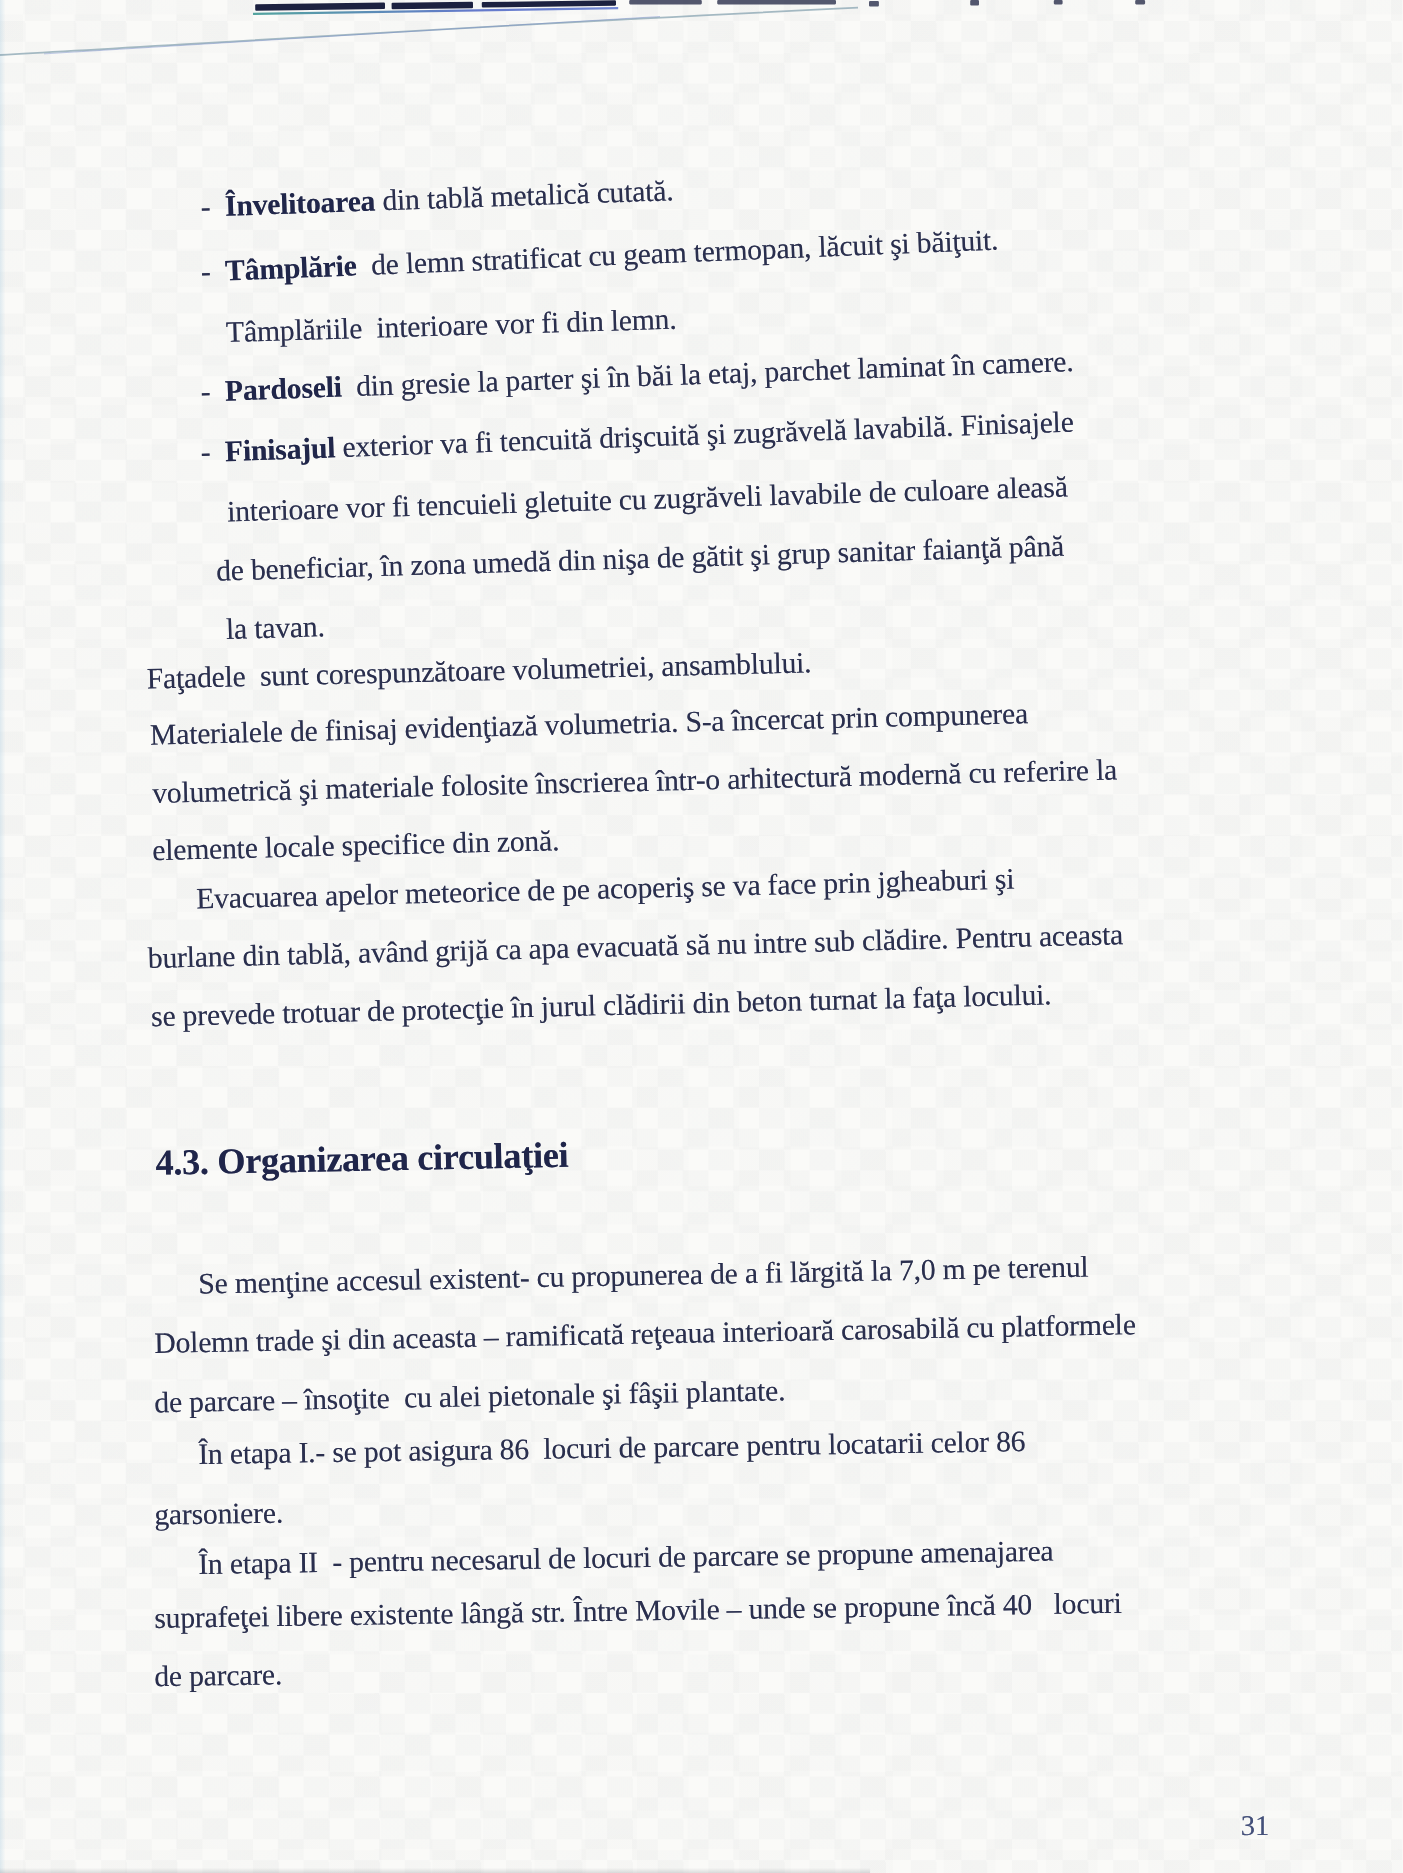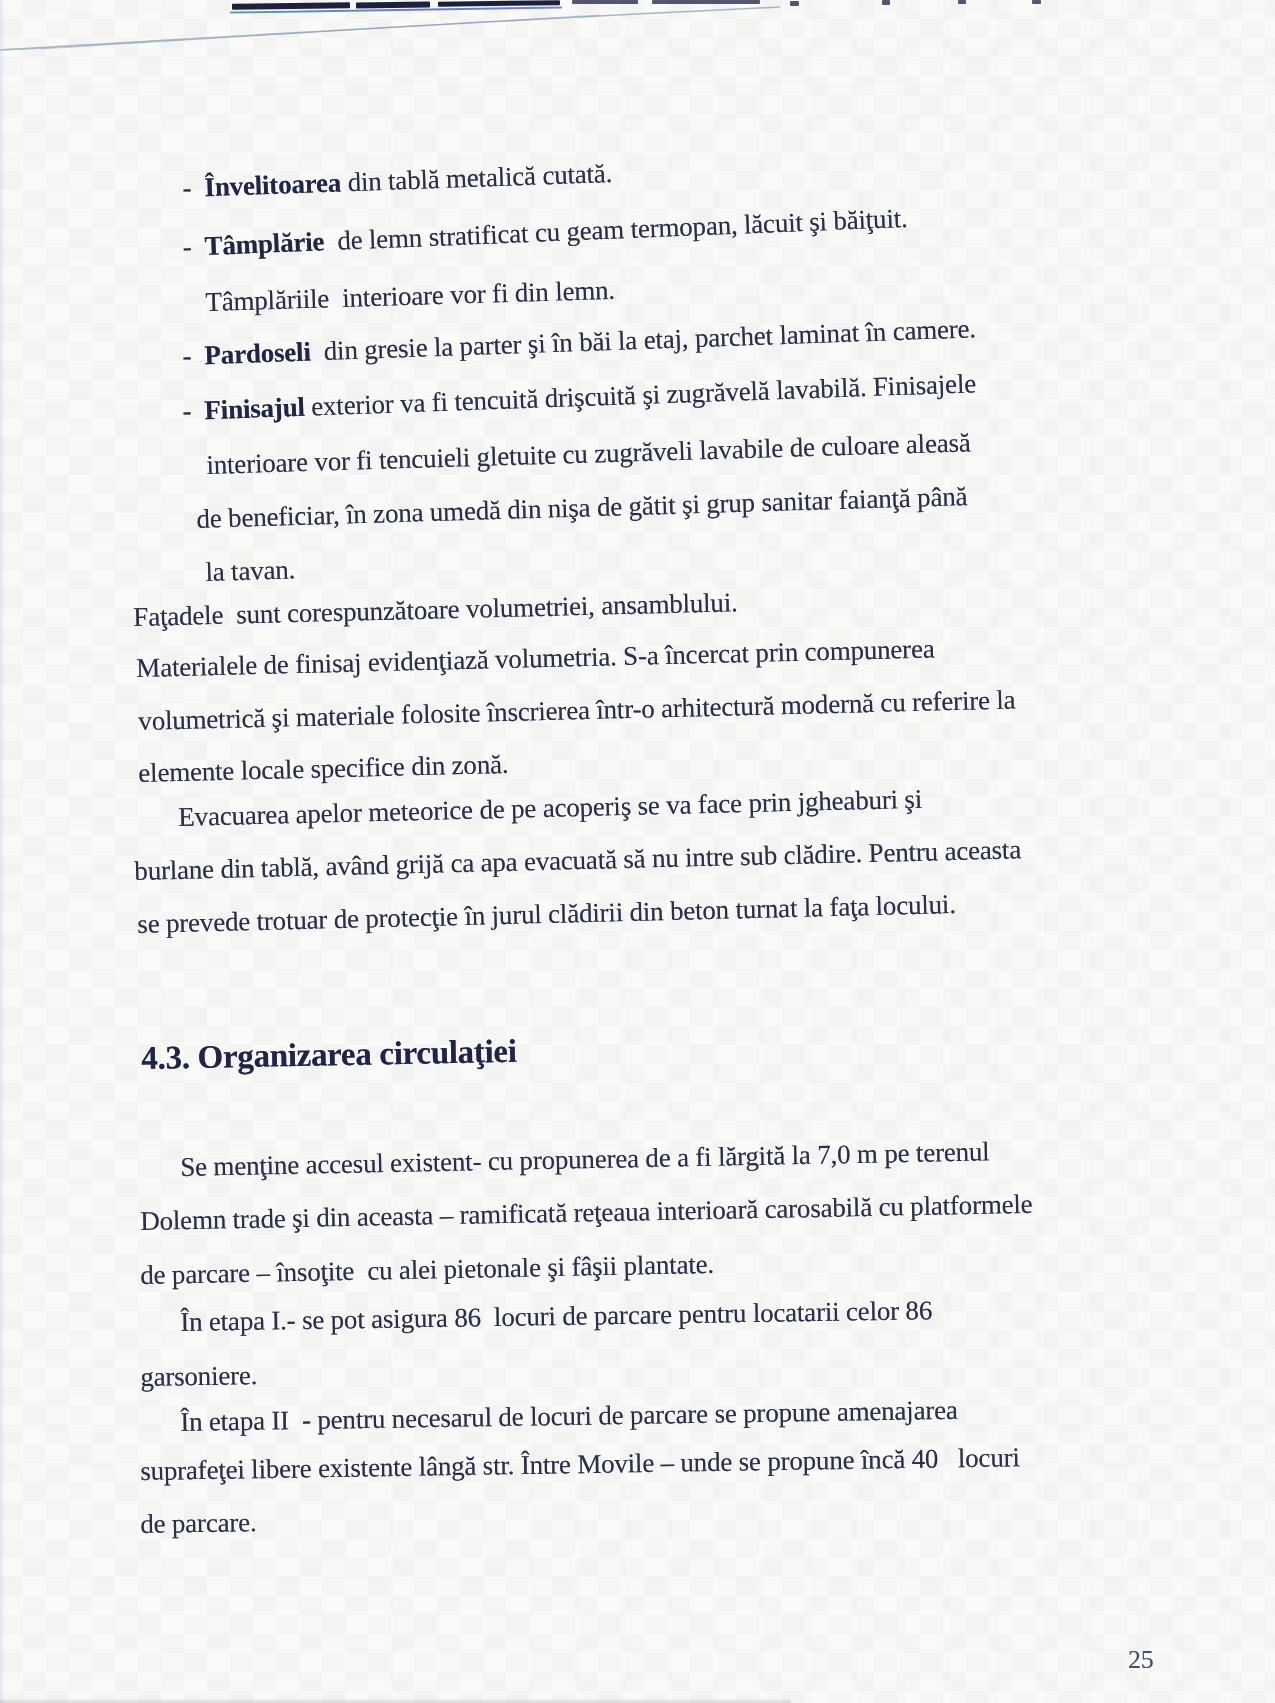--- a/index.html
+++ b/index.html
@@ -116,14 +116,14 @@
 
   <div class="line t4" style="left:180px;top:1152px;"><span>Se menţine accesul existent- cu propunerea de a fi lărgită la 7,0 m pe terenul</span></div>
   <div class="line t4" style="left:140px;top:1206px;"><span>Dolemn trade şi din aceasta – ramificată reţeaua interioară carosabilă cu platformele</span></div>
   <div class="line t4" style="left:140px;top:1260px;"><span>de parcare – însoţite  cu alei pietonale şi fâşii plantate.</span></div>
   <div class="line t5" style="left:180px;top:1307px;"><span>În etapa I.- se pot asigura 86  locuri de parcare pentru locatarii celor 86</span></div>
   <div class="line t5" style="left:140px;top:1362px;"><span>garsoniere.</span></div>
   <div class="line t5" style="left:180px;top:1407px;"><span>În etapa II  - pentru necesarul de locuri de parcare se propune amenajarea</span></div>
   <div class="line t5" style="left:140px;top:1456px;"><span>suprafeţei libere existente lângă str. Între Movile – unde se propune încă 40   locuri</span></div>
   <div class="line t5" style="left:140px;top:1509px;"><span>de parcare.</span></div>
 
-  <div class="line pagenum" style="left:1128px;top:1645px;"><span>25</span></div>
+  <div class="line pagenum" style="left:1128px;top:1645px;"><span>31</span></div>
 </div>
 
 </body></html>

